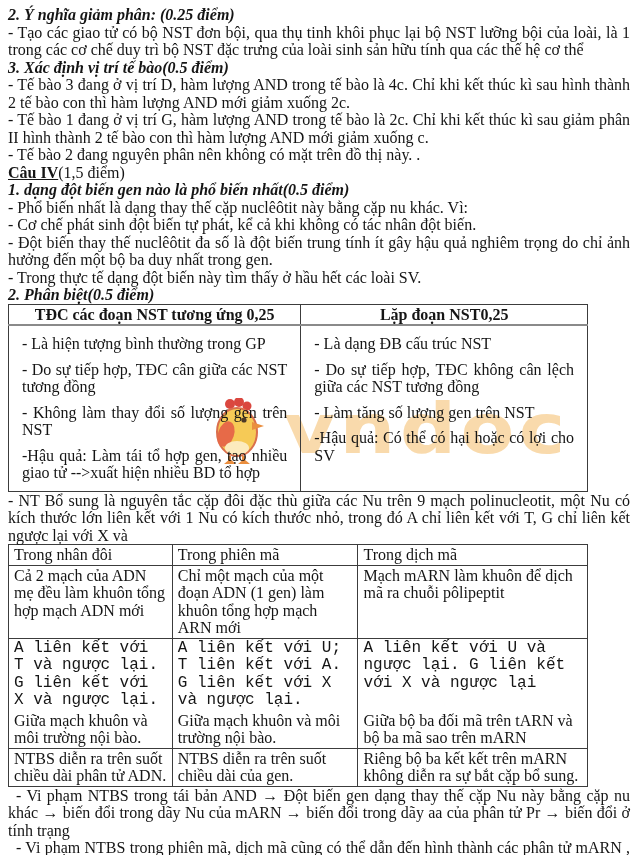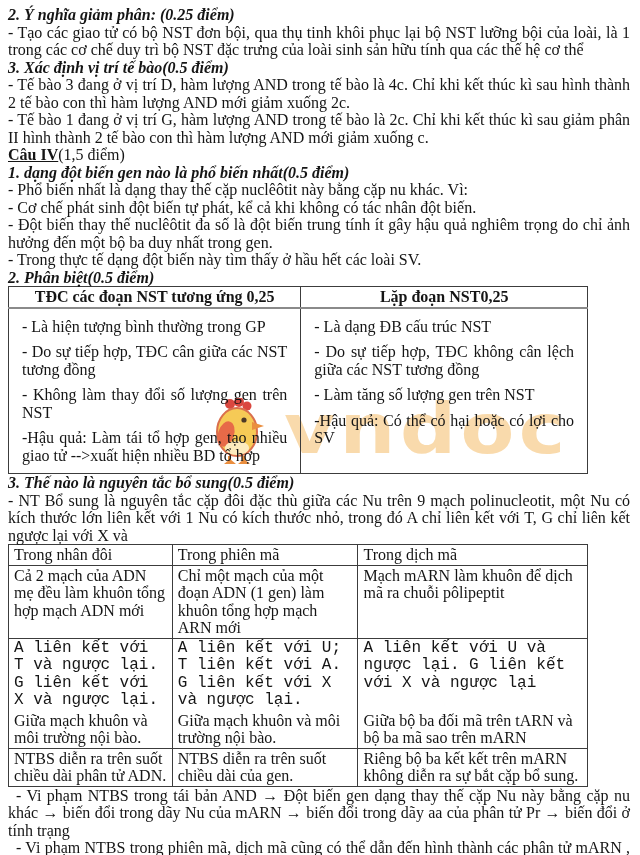--- a/index.html
+++ b/index.html
@@ -68,20 +68,21 @@
   </div>
 
   <div class="content">
 
     <div class="heading">2. Ý nghĩa giảm phân: (0.25 điểm)</div>
     <div class="para">- Tạo các giao tử có bộ NST đơn bội, qua thụ tinh khôi phục lại bộ NST lưỡng bội của loài, là 1 trong các cơ chế duy trì bộ NST đặc trưng của loài sinh sản hữu tính qua các thế hệ cơ thể</div>
 
     <div class="heading">3. Xác định vị trí tế bào(0.5 điểm)</div>
     <div class="para">- Tế bào 3 đang ở vị trí D, hàm lượng AND trong tế bào là 4c. Chỉ khi kết thúc kì sau hình thành 2 tế bào con thì hàm lượng AND mới giảm xuống 2c.</div>
     <div class="para">- Tế bào 1 đang ở vị trí G, hàm lượng AND trong tế bào là 2c. Chỉ khi kết thúc kì sau giảm phân II hình thành 2 tế bào con thì hàm lượng AND mới giảm xuống c.</div>
+    <div class="para">- Tế bào 2 đang nguyên phân nên không có mặt trên đồ thị này. .</div>
 
     <div>
       <span class="cau-label">Câu IV</span><span>(1,5 điểm)</span>
     </div>
 
     <div class="heading">1. dạng đột biến gen nào là phổ biến nhất(0.5 điểm)</div>
     <div class="para">- Phổ biến nhất là dạng thay thế cặp nuclêôtit này bằng cặp nu khác. Vì:</div>
     <div class="para">- Cơ chế phát sinh đột biến tự phát, kể cả khi không có tác nhân đột biến.</div>
     <div class="para">- Đột biến thay thế nuclêôtit đa số là đột biến trung tính ít gây hậu quả nghiêm trọng do chỉ ảnh hưởng đến một bộ ba duy nhất trong gen.</div>
     <div class="para">- Trong thực tế dạng đột biến này tìm thấy ở hầu hết các loài SV.</div>
@@ -104,21 +105,20 @@
         <td class="c2">
           <p class="cellp">- Là dạng ĐB cấu trúc NST</p>
           <p class="cellp">- Do sự tiếp hợp, TĐC không cân lệch giữa các NST tương đồng</p>
           <p class="cellp">- Làm tăng số lượng gen trên NST</p>
           <p class="cellp">-Hậu quả: Có thể có hại hoặc có lợi cho SV</p>
         </td>
       </tr>
     </tbody>
       </table>
 
-    <div class="heading">3. Thế nào là nguyên tắc bổ sung(0.5 điểm)</div>
     <div class="para">- NT Bổ sung là nguyên tắc cặp đôi đặc thù giữa các Nu trên 9 mạch polinucleotit, một Nu có kích thước lớn liên kết với 1 Nu có kích thước nhỏ, trong đó A chỉ liên kết với T, G chỉ liên kết ngược lại với X và</div>
 
     <table class="t2">
       <tbody>
           <tr>
         <td class="c1">Trong nhân đôi</td>
         <td class="c2">Trong phiên mã</td>
         <td class="c3">Trong dịch mã</td>
       </tr>
       <tr>

